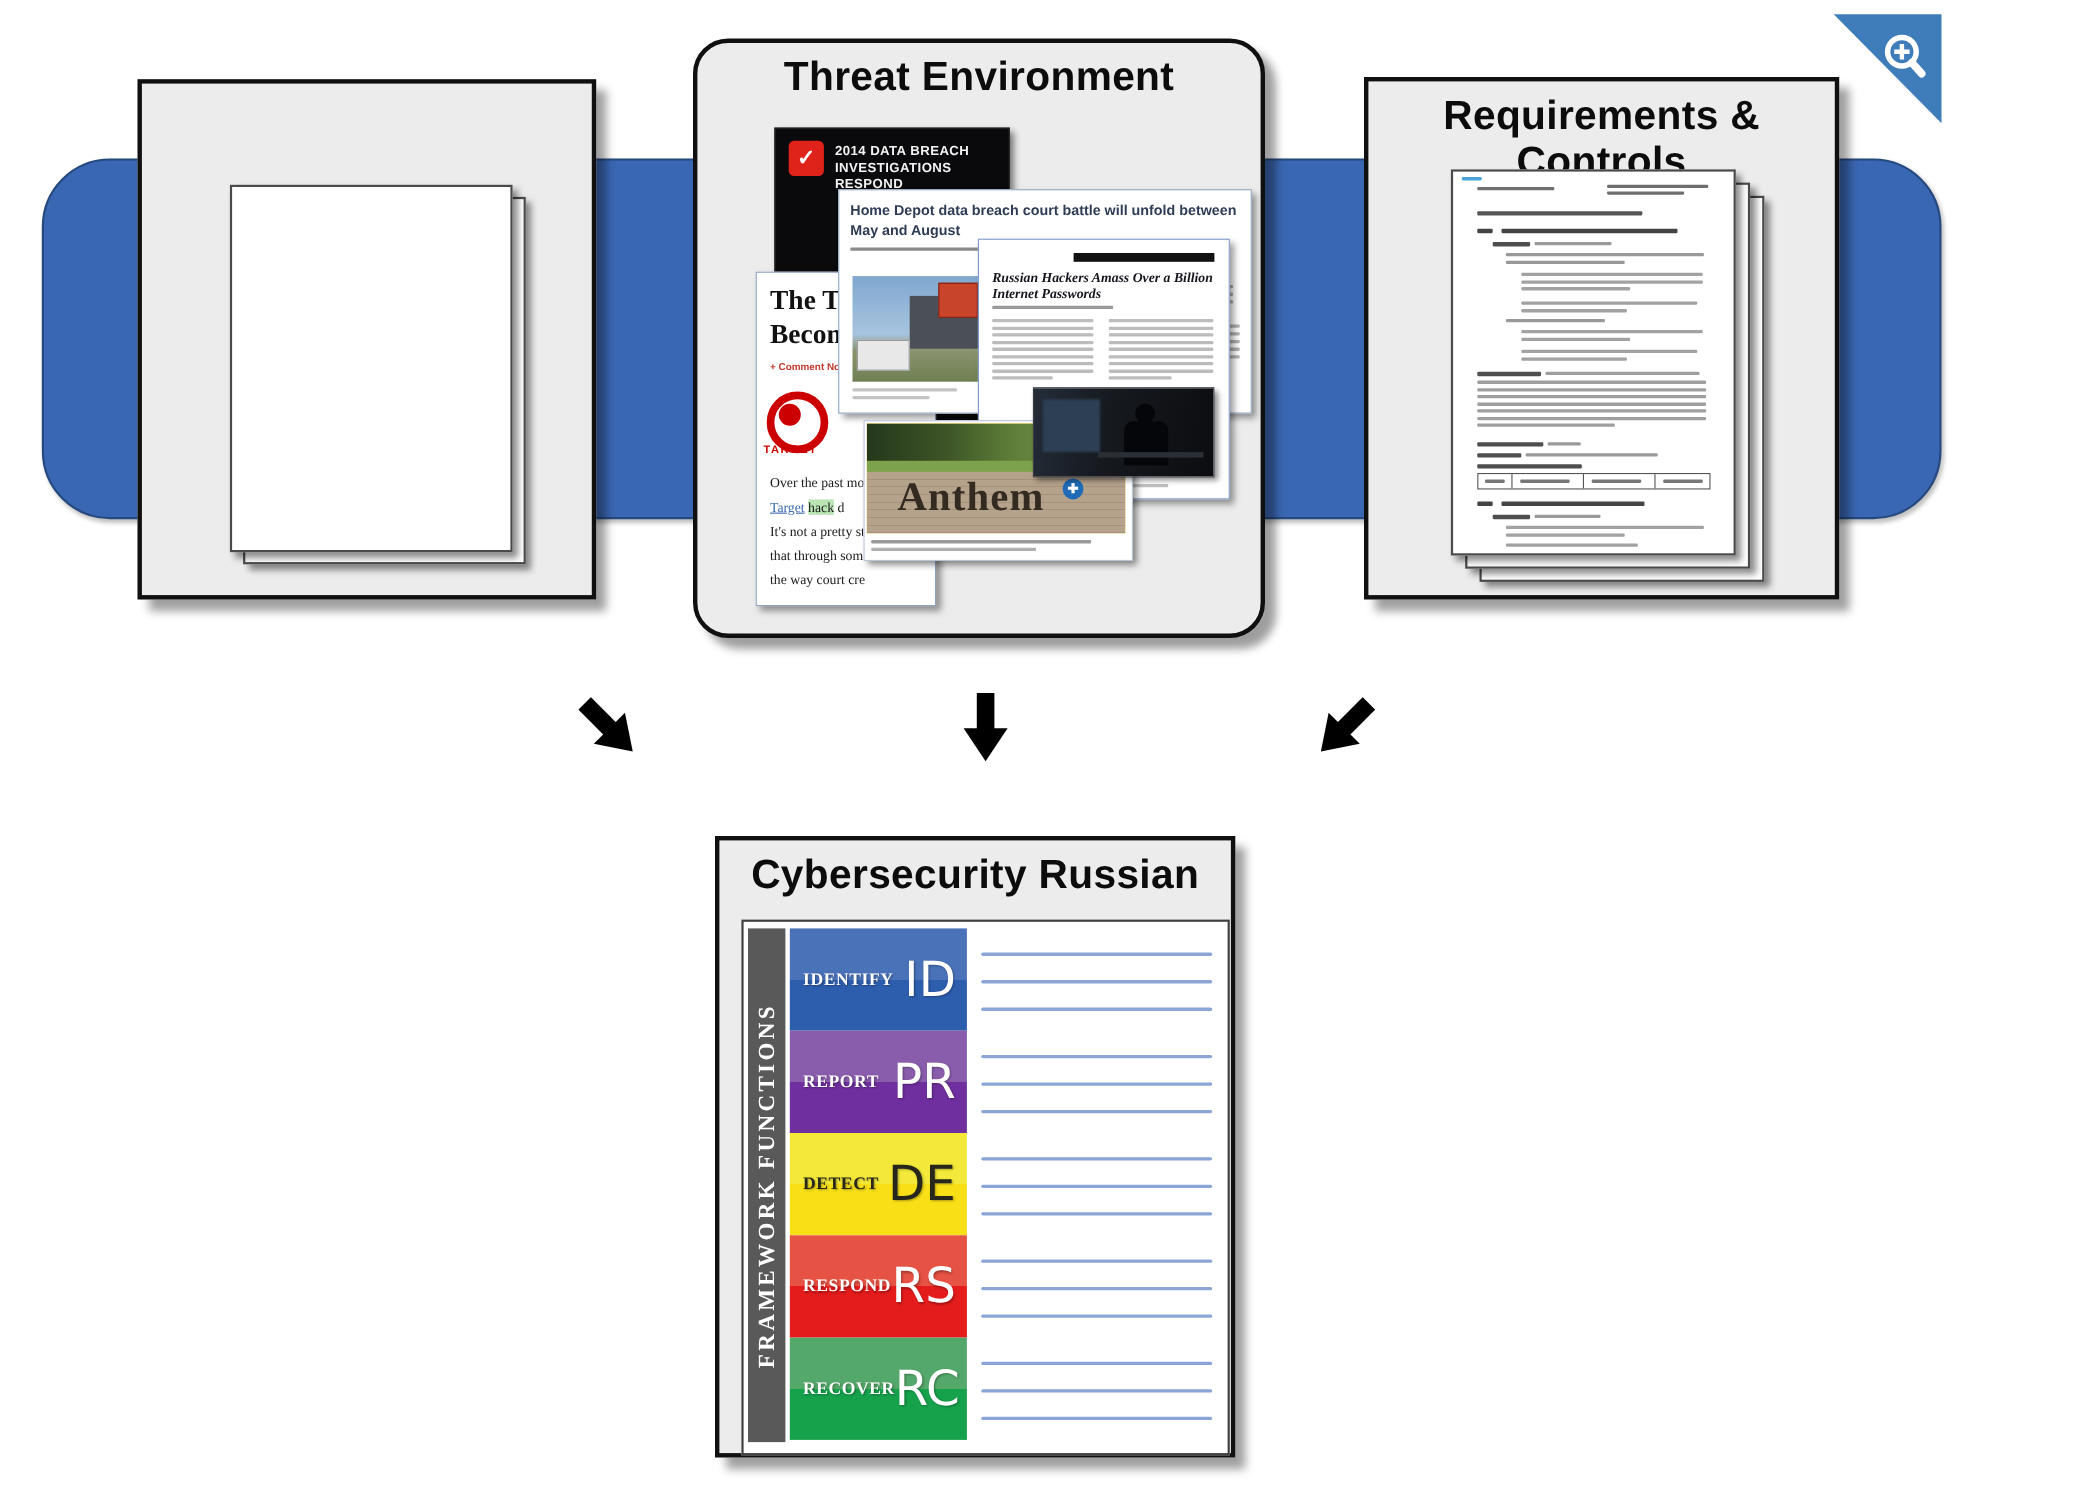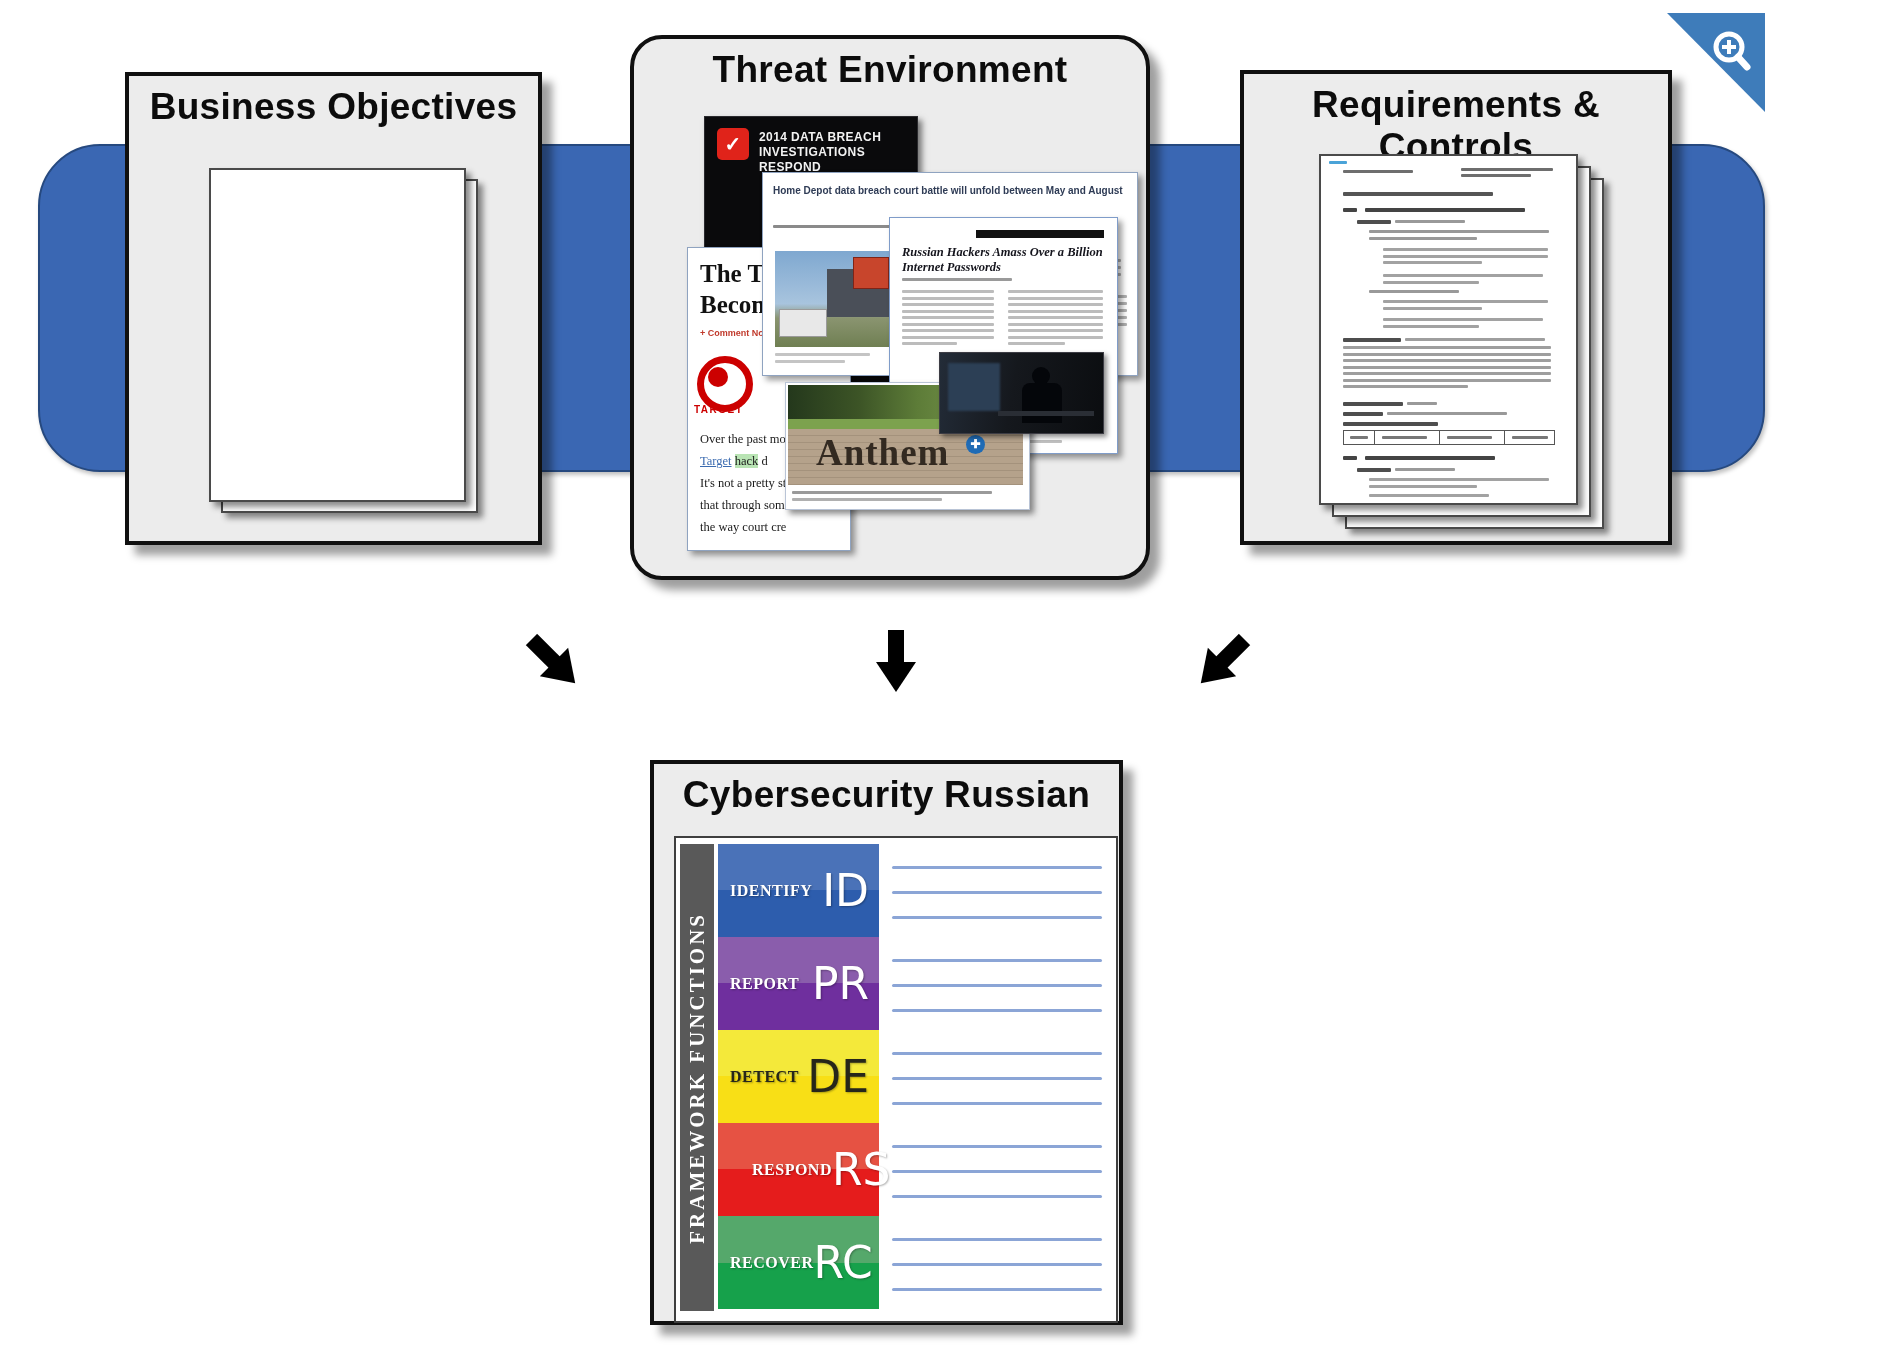--- a/index.html
+++ b/index.html
@@ -35,21 +35,21 @@
   .black-report{position:absolute;left:70px;top:77px;width:212px;height:288px;background:#0a0a0c;
                 border:1px solid #2a2a2e;z-index:2;box-shadow:4px 4px 6px rgba(0,0,0,.5);}
   .vz-logo{position:absolute;left:12px;top:11px;width:32px;height:32px;background:#e0231a;border-radius:5px;
            color:#fff;font-weight:bold;font-size:20px;text-align:center;line-height:32px;}
   .vz-title{position:absolute;left:54px;top:13px;color:#f2f2f2;font-size:12px;font-weight:700;
             letter-spacing:.4px;line-height:15px;}
   .bl-glow{position:absolute;left:40px;top:120px;width:130px;height:130px;border-radius:50%;
            background:radial-gradient(circle,#2a2a33 0%,rgba(10,10,12,0) 70%);}
 
   .news{position:absolute;background:#fff;border:1px solid #8fa3c0;box-shadow:4px 4px 6px rgba(0,0,0,.4);}
-  .hd-head{position:absolute;left:10px;top:8px;width:352px;font-size:10px;line-height:19px;font-weight:700;
+  .hd-head{position:absolute;left:10px;top:8px;width:352px;font-size:13px;line-height:19px;font-weight:700;
            color:#2e3b55;}
   .hd-photo{position:absolute;left:12px;top:78px;width:145px;height:96px;overflow:hidden;
             background:linear-gradient(#7fa8d0 0%,#a8c4de 55%,#8a9470 70%,#6f7f52 100%);}
   .hd-bldg{position:absolute;left:52px;top:18px;width:70px;height:48px;background:#4a4f58;}
   .hd-sign{position:absolute;left:78px;top:6px;width:34px;height:30px;background:#c8452c;border:1px solid #7e2417;}
   .hd-truck{position:absolute;left:4px;top:58px;width:46px;height:26px;background:#e8e8e8;border:1px solid #9a9a9a;}
   .soc{position:absolute;width:13px;height:13px;border-radius:2px;color:#fff;font-size:9px;line-height:13px;
        text-align:center;font-weight:bold;}
 
   .ru-bar{position:absolute;left:86px;top:12px;width:128px;height:8px;background:#111;}
@@ -119,21 +119,20 @@
     <svg width="101" height="102" viewBox="0 0 101 102">
       <polygon points="2,2 100,2 100,101" fill="#3e7cba"></polygon>
       <circle cx="64" cy="36" r="13" fill="none" stroke="#ffffff" stroke-width="5"></circle>
       <line x1="73" y1="46" x2="82" y2="56" stroke="#ffffff" stroke-width="7" stroke-linecap="round"></line>
       <line x1="57" y1="36" x2="71" y2="36" stroke="#ffffff" stroke-width="4"></line>
       <line x1="64" y1="29" x2="64" y2="43" stroke="#ffffff" stroke-width="4"></line>
     </svg>
   </div>
 
   <div class="gbox" style="left:125px;top:72px;width:409px;height:465px;">
-    <h2>Business Objectives</h2>
     <div class="page" style="left:92px;top:103px;width:253px;height:330px;"></div>
     <div class="page" style="left:80px;top:92px;width:253px;height:330px;"></div>
   </div>
 
   <div class="gbox" style="left:630px;top:35px;width:512px;height:537px;border-radius:32px;">
     <h2>Threat Environment</h2>
 
     <div class="black-report">
       <div class="vz-logo">✓</div>
       <div class="vz-title">
@@ -339,21 +338,21 @@
           </div>
           <div class="fband" style="top: 99px; background: linear-gradient(rgb(138, 93, 172) 0px, rgb(138, 93, 172) 50%, rgb(111, 47, 158) 50%, rgb(111, 47, 158) 100%);">
             <span class="lbl" style="color: rgb(255, 255, 255);">REPORT</span>
             <span class="code" style="color: rgb(255, 255, 255);">PR</span>
           </div>
           <div class="fband" style="top: 192px; background: linear-gradient(rgb(244, 233, 58) 0px, rgb(244, 233, 58) 50%, rgb(248, 223, 22) 50%, rgb(248, 223, 22) 100%);">
             <span class="lbl" style="color: rgb(38, 38, 26);">DETECT</span>
             <span class="code" style="color: rgb(38, 38, 26);">DE</span>
           </div>
           <div class="fband" style="top: 285px; background: linear-gradient(rgb(230, 82, 67) 0px, rgb(230, 82, 67) 50%, rgb(229, 28, 28) 50%, rgb(229, 28, 28) 100%);">
-            <span class="lbl" style="color: rgb(255, 255, 255); margin-left: 22px;">RESPOND</span>
+            <span class="lbl" style="color: rgb(255, 255, 255);">RESPOND</span>
             <span class="code" style="color: rgb(255, 255, 255);">RS</span>
           </div>
           <div class="fband" style="top: 378px; background: linear-gradient(rgb(85, 168, 107) 0px, rgb(85, 168, 107) 50%, rgb(22, 161, 75) 50%, rgb(22, 161, 75) 100%);">
             <span class="lbl" style="color: rgb(255, 255, 255);">RECOVER</span>
             <span class="code" style="color: rgb(255, 255, 255);">RC</span>
           </div>
         </div>
       <div id="rule-lines">
           <div class="rule-line" style="top: 28px;"></div>
           <div class="rule-line" style="top: 53px;"></div>

